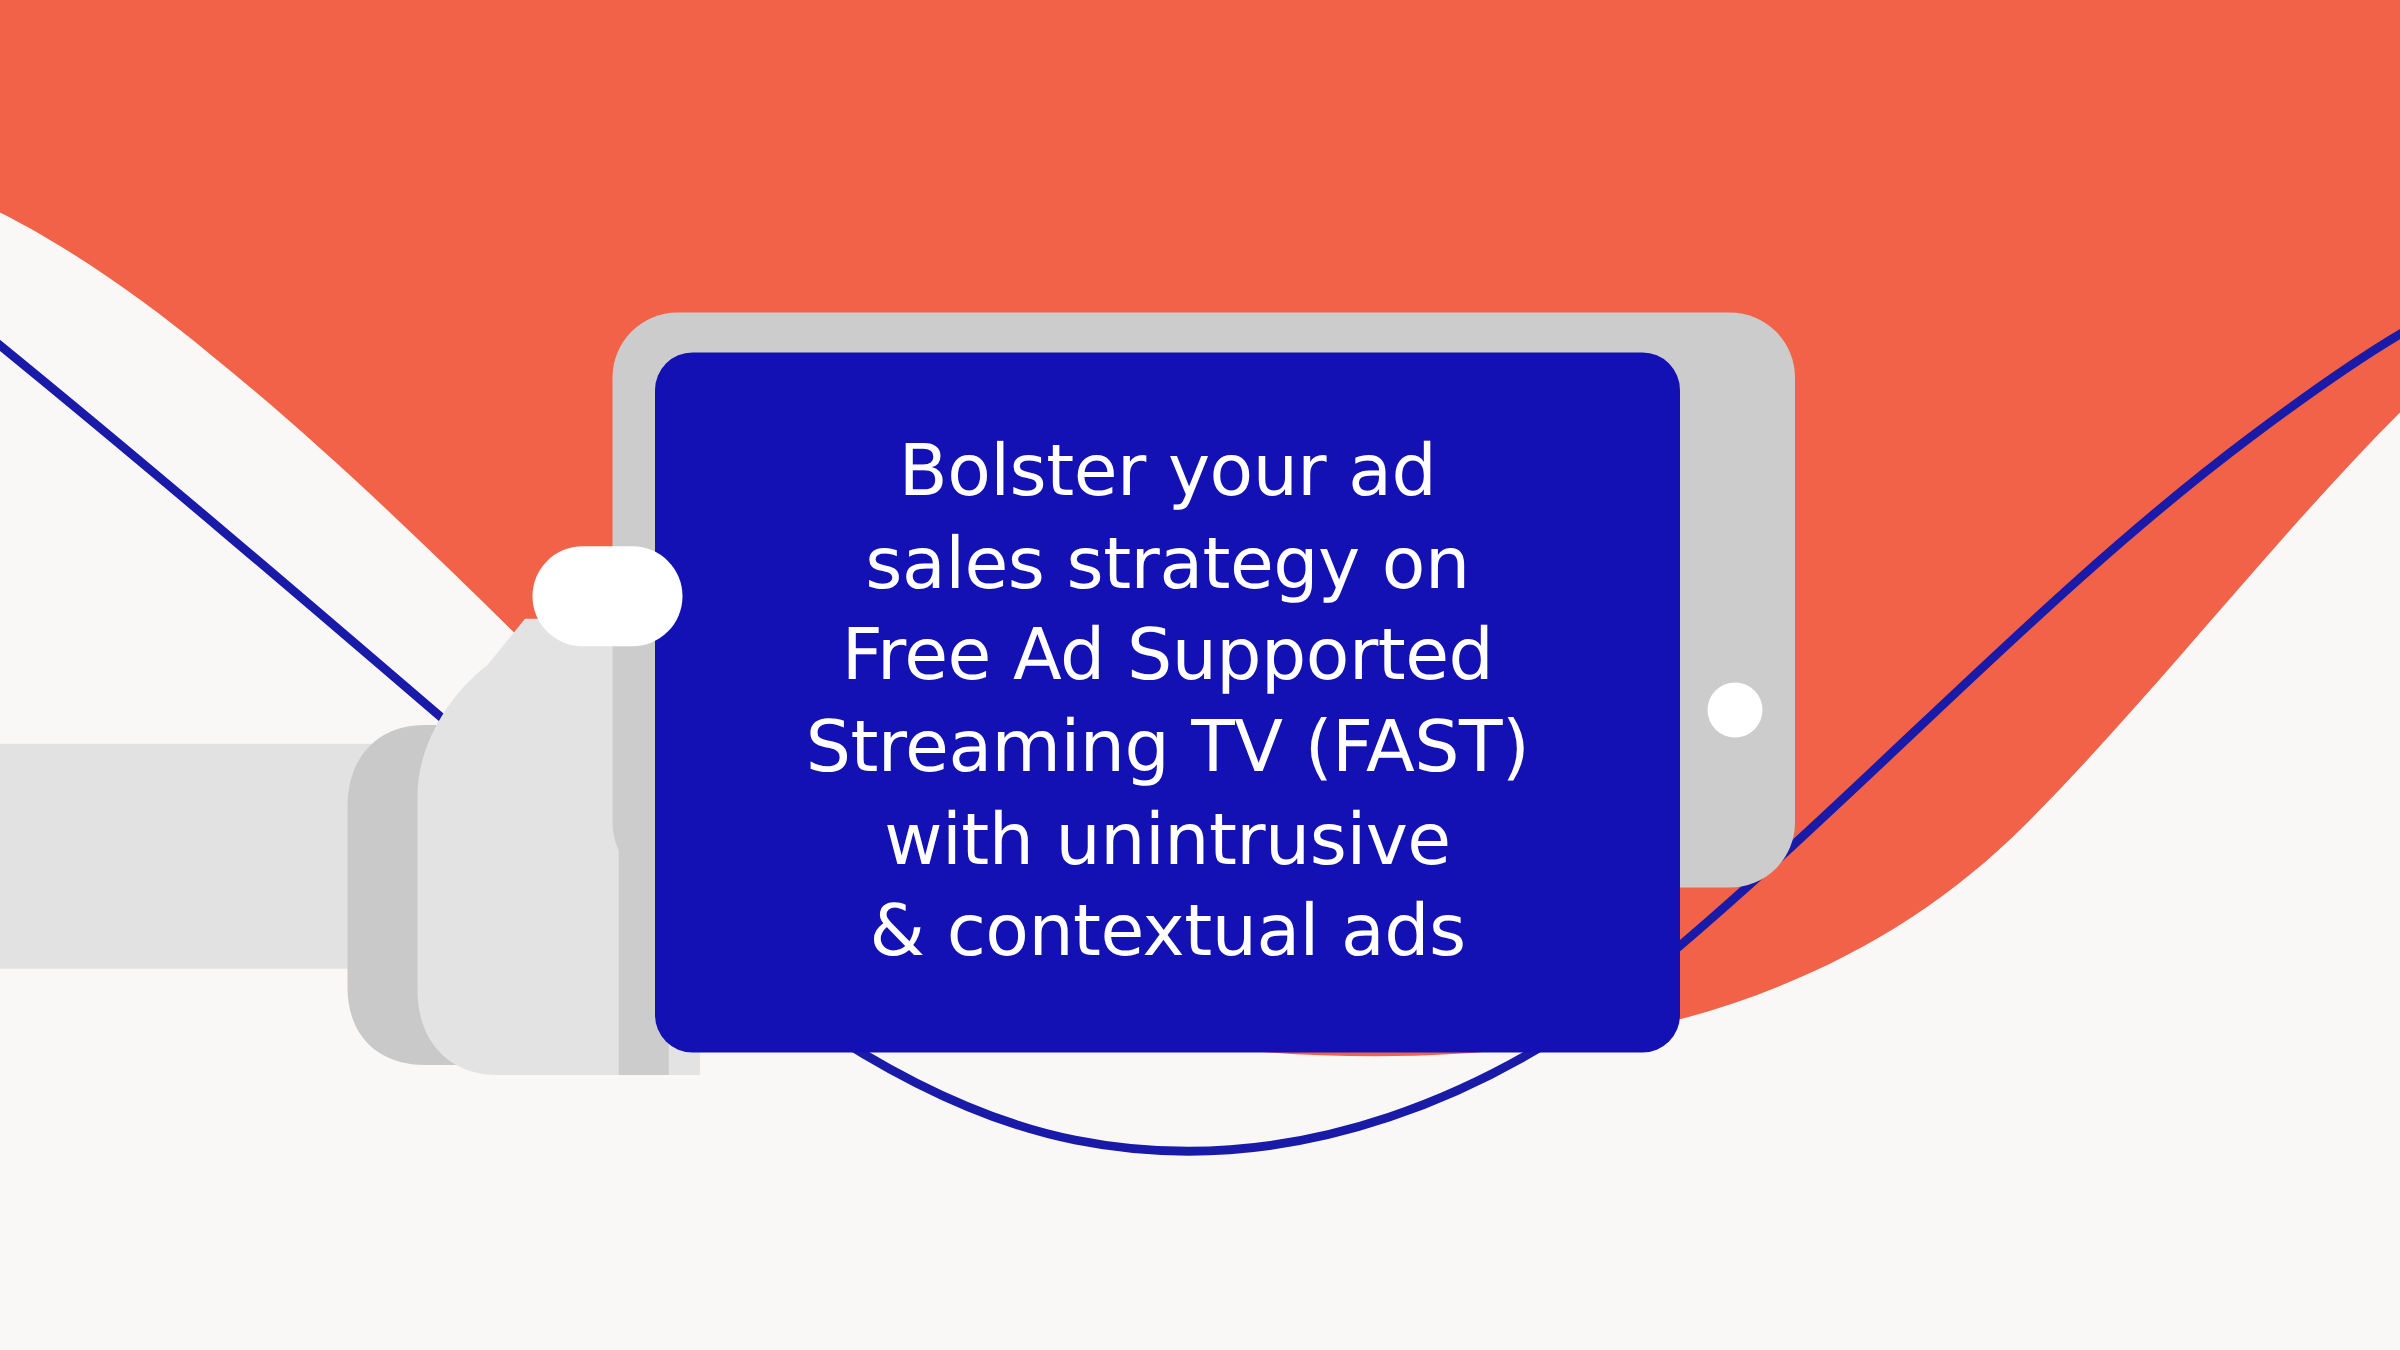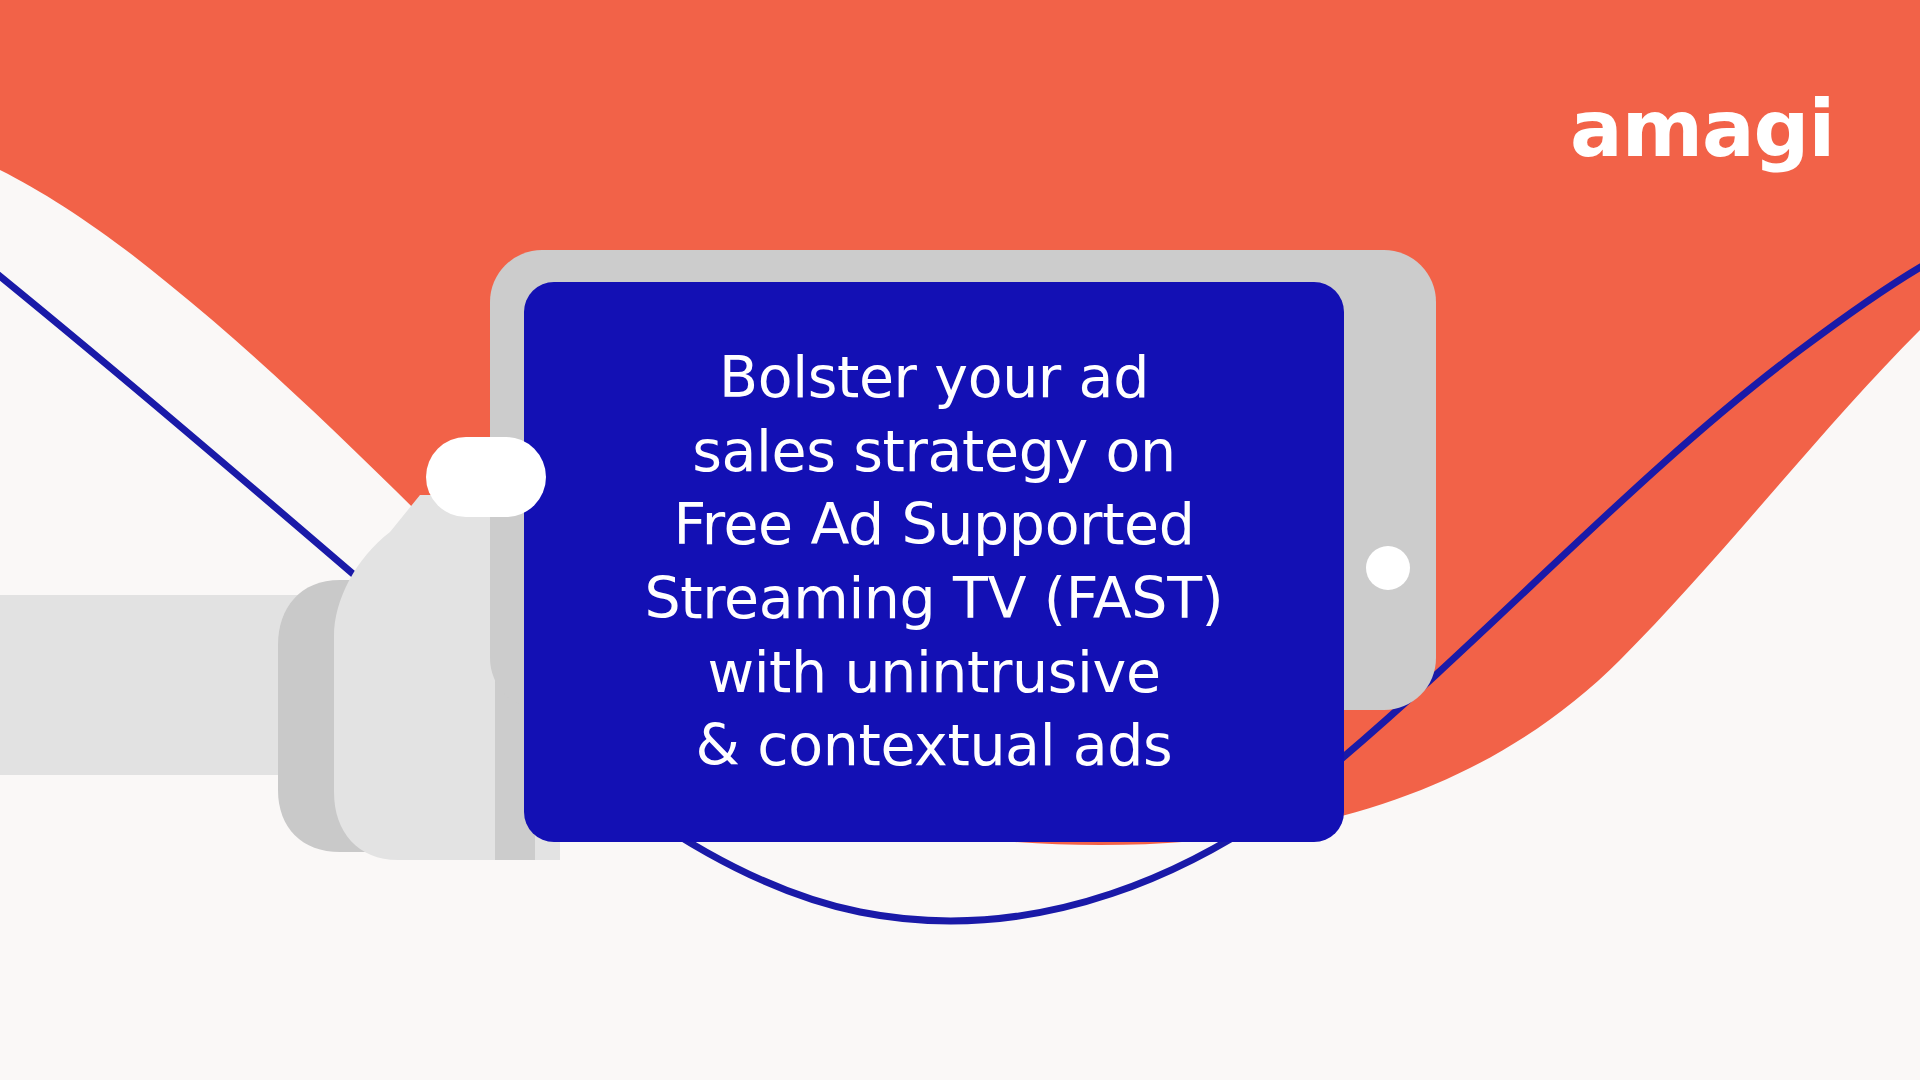--- a/index.html
+++ b/index.html
@@ -158,19 +158,14 @@
 sales strategy on
 Free Ad Supported
 Streaming TV (FAST)
 with unintrusive
 &amp; contextual ads</p>
     </div>
     <div id="tablet-camera"></div>
     <div id="tablet-thumb"></div>
   </div>
 
-  <div id="brand-logo">
-    <svg viewBox="0 0 240 86" preserveAspectRatio="xMidYMid meet">
-      <text class="logo-wordmark" x="0" y="68">amagi</text>
-    </svg>
-  </div>
 
 </div>
 
 </body></html>

